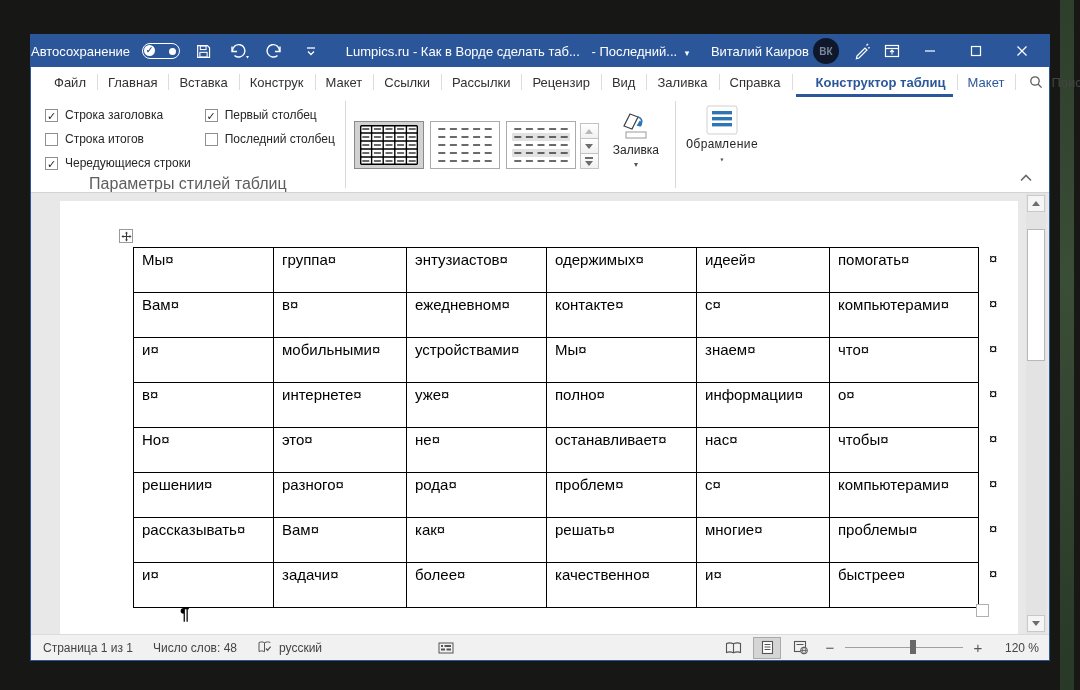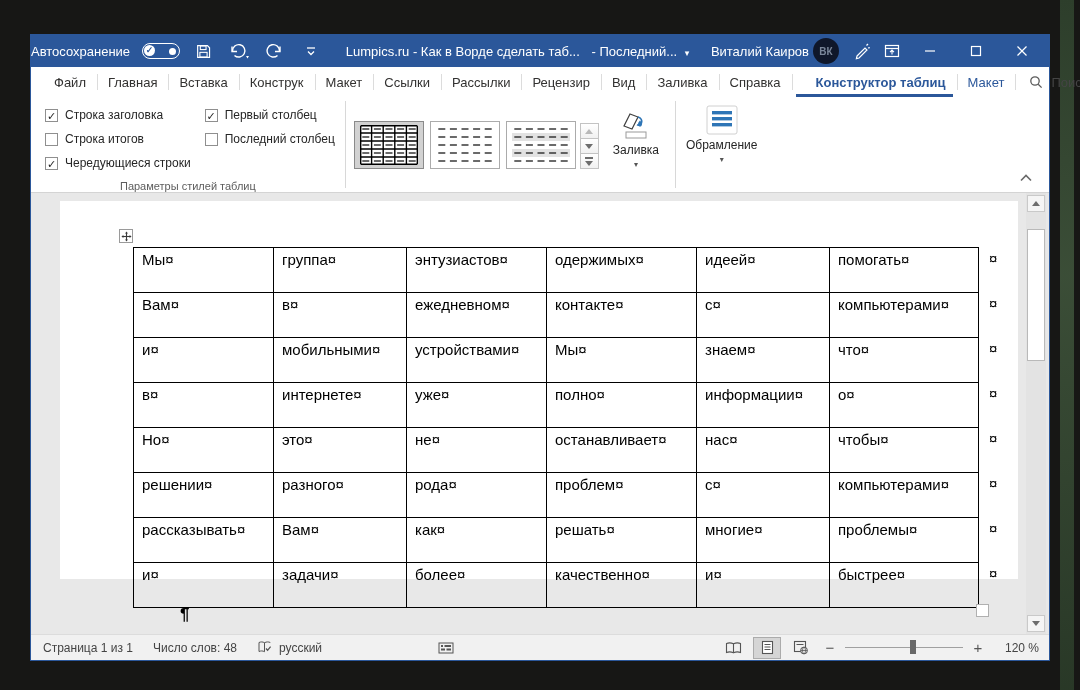--- a/index.html
+++ b/index.html
@@ -35,21 +35,21 @@
   .tab:not(:first-child)::before { content:""; position:absolute; left:0; top:7px; bottom:7px; width:1px; background:#dcdcdc; }
   .tab.active { color:#2b579a; font-weight:bold;padding-left:24px; }
   .tab.active::after { content:""; position:absolute; left:4px; right:4px; bottom:0; height:3px; background:#2b579a; }
   .tab.contextual { color:#2b579a; }
   .searchbox { display:flex; align-items:center; gap:8px; padding:0 14px; color:#444; cursor:text; position:relative; }
   .searchbox::before { content:""; position:absolute; left:0; top:7px; bottom:7px; width:1px; background:#dcdcdc; }
 
   
   .ribbon { height:96px; background:#fff; border-bottom:1px solid #d4d4d4; display:flex; position:relative; flex:0 0 auto; }
   .rgroup { display:flex; flex-direction:column; position:relative; }
-  .rgroup-label { margin-top:auto; text-align:center; font-size:11px; color:#5d5d5d; white-space:nowrap; }
+  .rgroup-label { margin-top:auto; text-align:center; font-size:16px; color:#5d5d5d; white-space:nowrap; }
   .rsep { width:1px; background:#d8d8d8; margin:4px 0 4px 0; }
   .cb-wrap { display:flex; gap:14px; padding:6px 10px 0 14px; }
   .cb-col { display:flex; flex-direction:column; }
   .cb-row { display:flex; align-items:center; gap:7px; height:24px; font-size:12px; color:#262626; cursor:pointer; white-space:nowrap; }
   .cb { width:13px; height:13px; border:1px solid #8f8f8f; background:#fff; font-size:11px; line-height:12px; text-align:center; color:#1f1f1f; }
   .gallery-wrap { display:flex; align-items:flex-end; padding:7px 6px 0 8px; gap:4px; }
   .thumb { width:70px; height:48px; border:1px solid #ababab; background:#fff; display:flex; align-items:center; justify-content:center; cursor:pointer; }
   .thumb.selected { background:#d2d2d2; border-color:#8a8a8a; }
   .thumb svg { background:#fff; }
   .gal-scroll { display:flex; flex-direction:column; }
@@ -57,21 +57,21 @@
   .tri-up { width:0; height:0; border-left:4px solid transparent; border-right:4px solid transparent; border-bottom:5px solid #b9b9b9; }
   .tri-down { width:0; height:0; border-left:4px solid transparent; border-right:4px solid transparent; border-top:5px solid #6d6d6d; }
   .more-bar { width:8px; height:2px; background:#6d6d6d; margin-bottom:2px; }
   .bigbtn { display:flex; flex-direction:column; align-items:center; padding:6px 10px 0 10px; cursor:pointer; }
   .bigbtn .blabel { font-size:12px; color:#262626; margin-top:3px; white-space:nowrap; }
   .bigbtn .bcaret { font-size:8px; color:#555; margin-top:3px; }
   .collapse-chevron { position:absolute; right:16px; bottom:6px; cursor:pointer; }
 
   
   .docarea { flex:1; background:#e8e8e8; position:relative; overflow:hidden; }
-  .page { position:absolute; left:29px; top:8px; width:958px; height:378px; background:#fff; }
+  .page { position:absolute; left:29px; top:8px; width:958px; height:434px; background:#fff; }
   .move-handle { position:absolute; left:59px; top:28px; width:14px; height:14px; border:1px solid #9a9a9a; background:#fff;
     display:flex; align-items:center; justify-content:center; cursor:move; }
   table.word-table { position:absolute; left:73px; top:46px; border-collapse:collapse; table-layout:fixed; }
   table.word-table td { border:1.4px solid #000; height:45px; vertical-align:top; padding:3px 2px 0 8px; font-size:15px; color:#000;
     white-space:nowrap; overflow:visible; cursor:text; }
   .row-markers { position:absolute; left:929px; top:46px; display:flex; flex-direction:column; }
   .row-markers div { height:45px; font-size:15px; color:#000; padding-top:3px; }
   .pilcrow { position:absolute; left:120px; top:404px; font-size:17px; font-weight:bold; color:#000; }
   .resize-handle { position:absolute; left:916px; top:403px; width:13px; height:13px; border:1px solid #b0b0b0; background:#fff; cursor:nwse-resize; }
   .vscroll { position:absolute; right:3px; top:0; width:20px; height:100%; background:#e3e3e3; }
@@ -354,21 +354,21 @@
             <path d="M22 14 c0 1.6-1 2.6-2 2.6 s-2-1-2-2.6 c0-1.2 2-3.4 2-3.4 s2 2.2 2 3.4z" fill="#2e75b6"></path>
             <rect x="6" y="22" width="20" height="6" fill="#fff" stroke="#9a9a9a" stroke-width="1"></rect>
           </svg>
           <span class="blabel">Заливка</span>
           <span class="bcaret">▾</span>
         </div>
       </div>
     </div>
     <div class="rsep"></div>
     <div class="rgroup">
-      <div class="bigbtn" style="padding-top:8px;">
+      <div class="bigbtn" style="padding-top:8px;font-family:Liberation Mono, monospace;">
         <svg width="34" height="30" viewBox="0 0 34 30">
           <rect x="2" y="1" width="30" height="28" rx="2" fill="#fff" stroke="#d0d0d0" stroke-width="1"></rect>
           <rect x="7" y="6" width="20" height="3.4" fill="#2e75b6"></rect>
           <rect x="7" y="12" width="20" height="3.4" fill="#2e75b6"></rect>
           <rect x="7" y="18" width="20" height="3.4" fill="#2e75b6"></rect>
         </svg>
         <span class="blabel">Обрамление</span>
         <span class="bcaret">▾</span>
       </div>
     </div>

